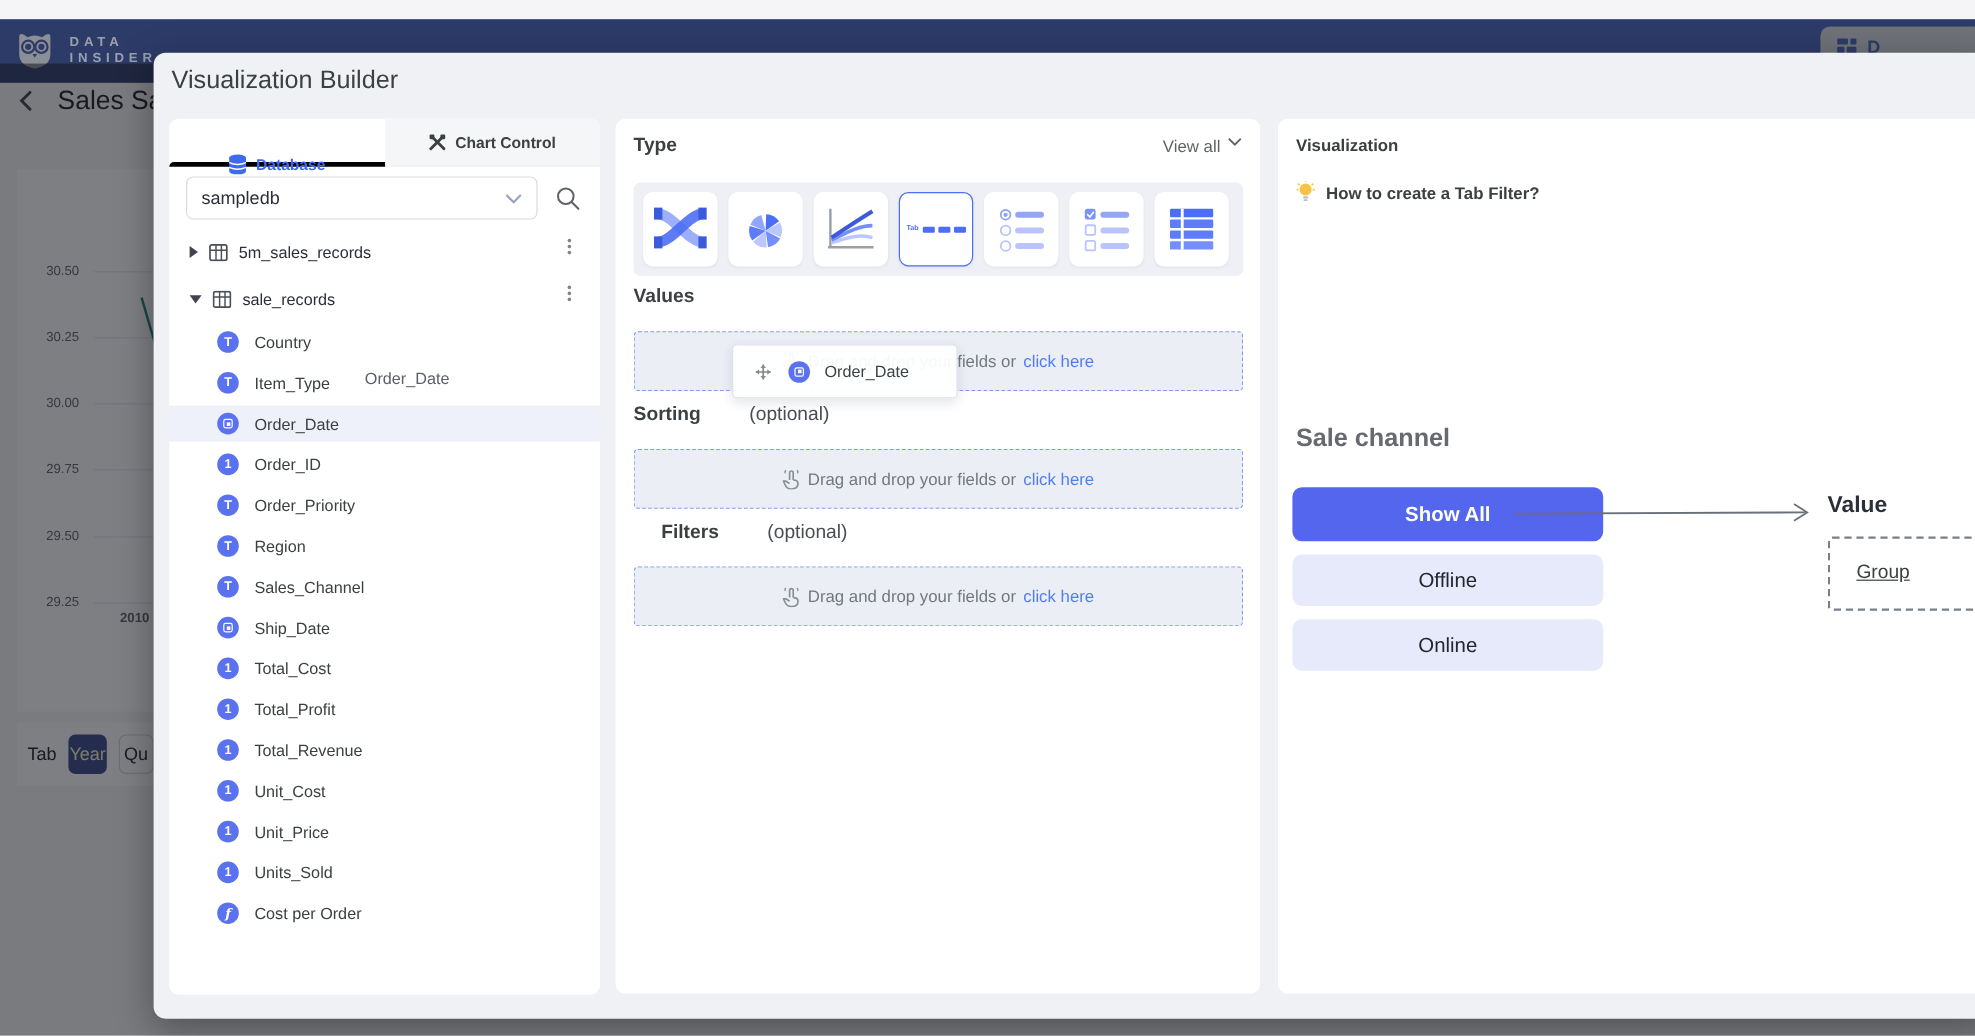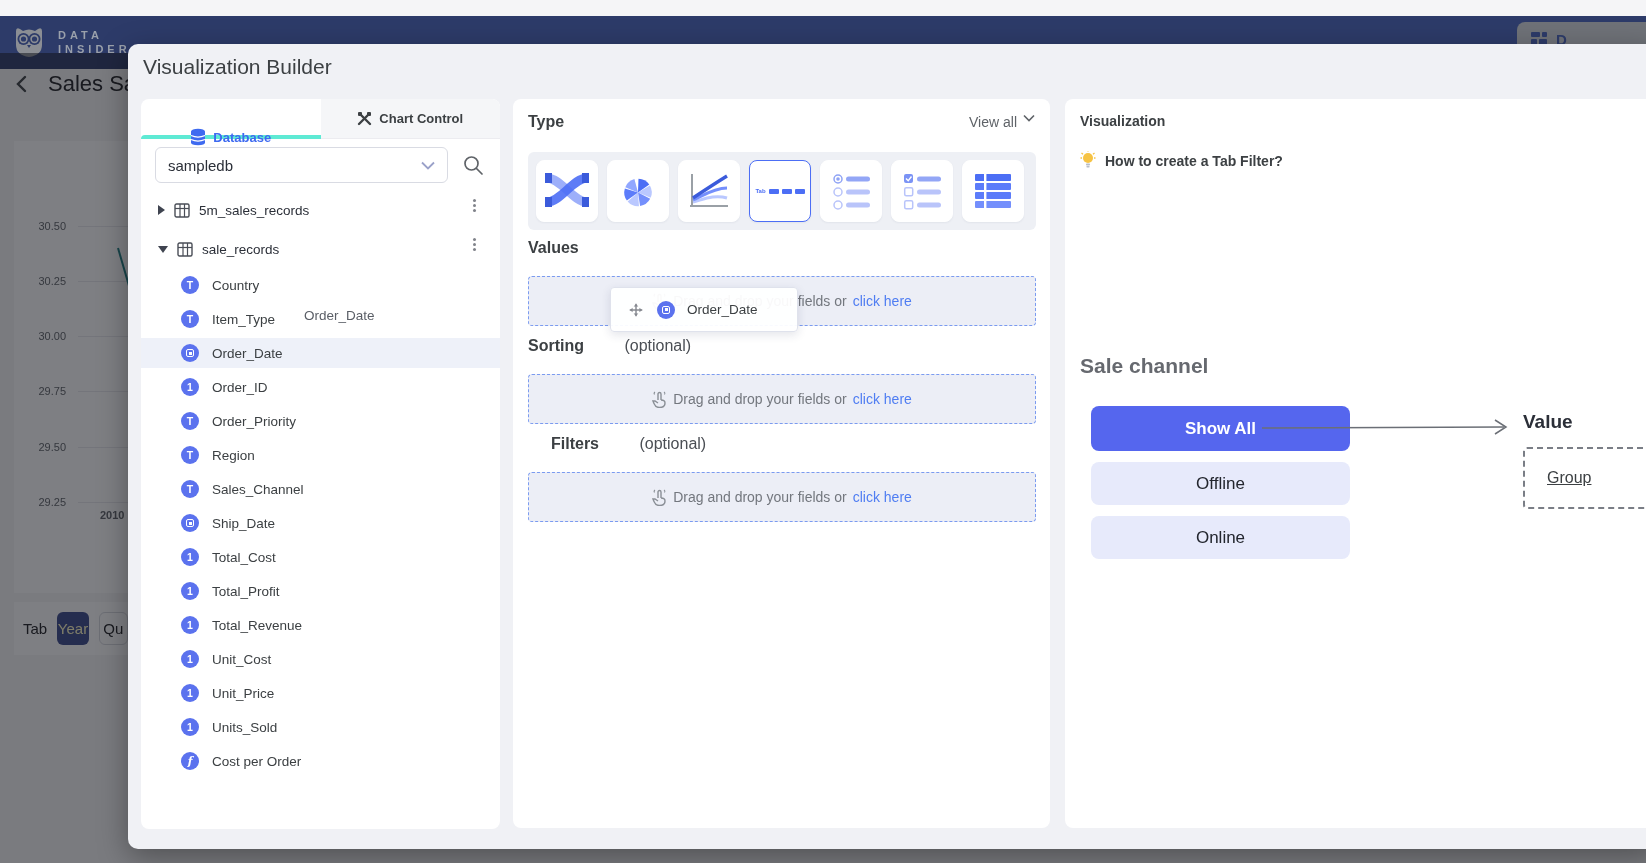--- a/index.html
+++ b/index.html
@@ -36,21 +36,21 @@
 
   .panel { position:absolute; top:55px; background:#fff; border-radius:8px; }
   .panel-left  { left:13px;  width:359px; height:730px; }
   .panel-mid   { left:385px; width:537px; height:729px; }
   .panel-right { left:937px; width:620px; height:729px; }
 
   
   .tabs { display:flex; height:40px; }
   .tab { flex:1; display:flex; align-items:center; justify-content:center; gap:7px;
     font-size:13px; font-weight:bold; color:#3c4043; cursor:pointer; }
-  .tab.active { color:#3e6af0; background:#5eead4; border-radius:8px 0 0 0;margin-top:36px; }
+  .tab.active { color:#3e6af0; background:#000000; border-radius:8px 0 0 0;margin-top:36px; }
   .tab.inactive { background:#f5f6f8; border-bottom:1px solid #ececf0; border-radius:0 8px 0 0; }
   .db-select-row { position:absolute; left:14px; top:48px; width:331px; height:36px; display:flex; align-items:center; }
   .db-select { width:293px; height:36px; border:1px solid #d9dbe3; border-radius:6px; background:#fff;
     display:flex; align-items:center; justify-content:space-between; padding:0 12px; font-size:15px; color:#2b2f38; cursor:pointer; }
   .search-btn { margin-left:14px; cursor:pointer; display:flex; }
   .tree { position:absolute; left:0; top:97px; width:359px; }
   .tree-table { position:relative; height:28px; margin-bottom:11px; display:flex; align-items:center; padding-left:17px; gap:9px;
     font-size:13.5px; color:#2b2f38; cursor:pointer; }
   .tri-right { width:0; height:0; border-left:7px solid #3f4450; border-top:5px solid transparent; border-bottom:5px solid transparent; }
   .tri-down { width:0; height:0; border-top:7px solid #3f4450; border-left:5px solid transparent; border-right:5px solid transparent; }
@@ -91,21 +91,21 @@
   .ghost-card { position:absolute; left:97px; top:188px; width:188px; height:45px; background:rgba(255,255,255,.95);
     border:1px solid #dfe2ec; border-radius:4px; box-shadow:0 3px 10px rgba(30,40,80,.12); z-index:3;
     display:flex; align-items:center; gap:12px; padding-left:16px; font-size:13.5px; color:#3c4043; cursor:grabbing; }
 
   
   .viz-title { position:absolute; left:15px; top:14px; font-size:14px; font-weight:bold; color:#3c4043; }
   .tip { position:absolute; left:15px; top:52px; display:flex; gap:9px;align-items:flex-end; }
   .tip-title { font-size:14px; font-weight:bold; color:#3c4043; }
   .tip-body { position:absolute; left:39px; top:84px; font-size:14px; color:#5f6368; }
   .preview-title { position:absolute; left:15px; top:255px; font-size:21px; font-weight:600; color:#66696f; }
-  .pv-btn { position:absolute; left:26px; width:259px; border-radius:8px; display:flex; align-items:center;
+  .pv-btn { position:absolute; left:12px; width:259px; border-radius:8px; display:flex; align-items:center;
     justify-content:center; font-size:17px; cursor:pointer; }
   .pv-show-all { top:307px; height:45px; background:#5566ee; color:#fff; font-weight:bold; }
   .pv-offline { top:363px; height:43px; background:#e7eafb; color:#23262e; }
   .pv-online { top:417px; height:43px; background:#e7eafb; color:#23262e; }
   .annot-arrow { position:absolute; left:195px; top:318px; }
   .annot-value { position:absolute; left:458px; top:312px; font-size:19px; font-weight:bold; color:#2b2f38; white-space:nowrap; }
   .annot-box { position:absolute; left:458px; top:348px; width:220px; height:62px; border:2px dashed #7a7e86;
     border-radius:4px; display:flex; align-items:center; padding-left:22px; }
   .annot-group { font-size:16px; color:#3c4043; text-decoration:underline; white-space:nowrap; cursor:pointer; }
 </style>

